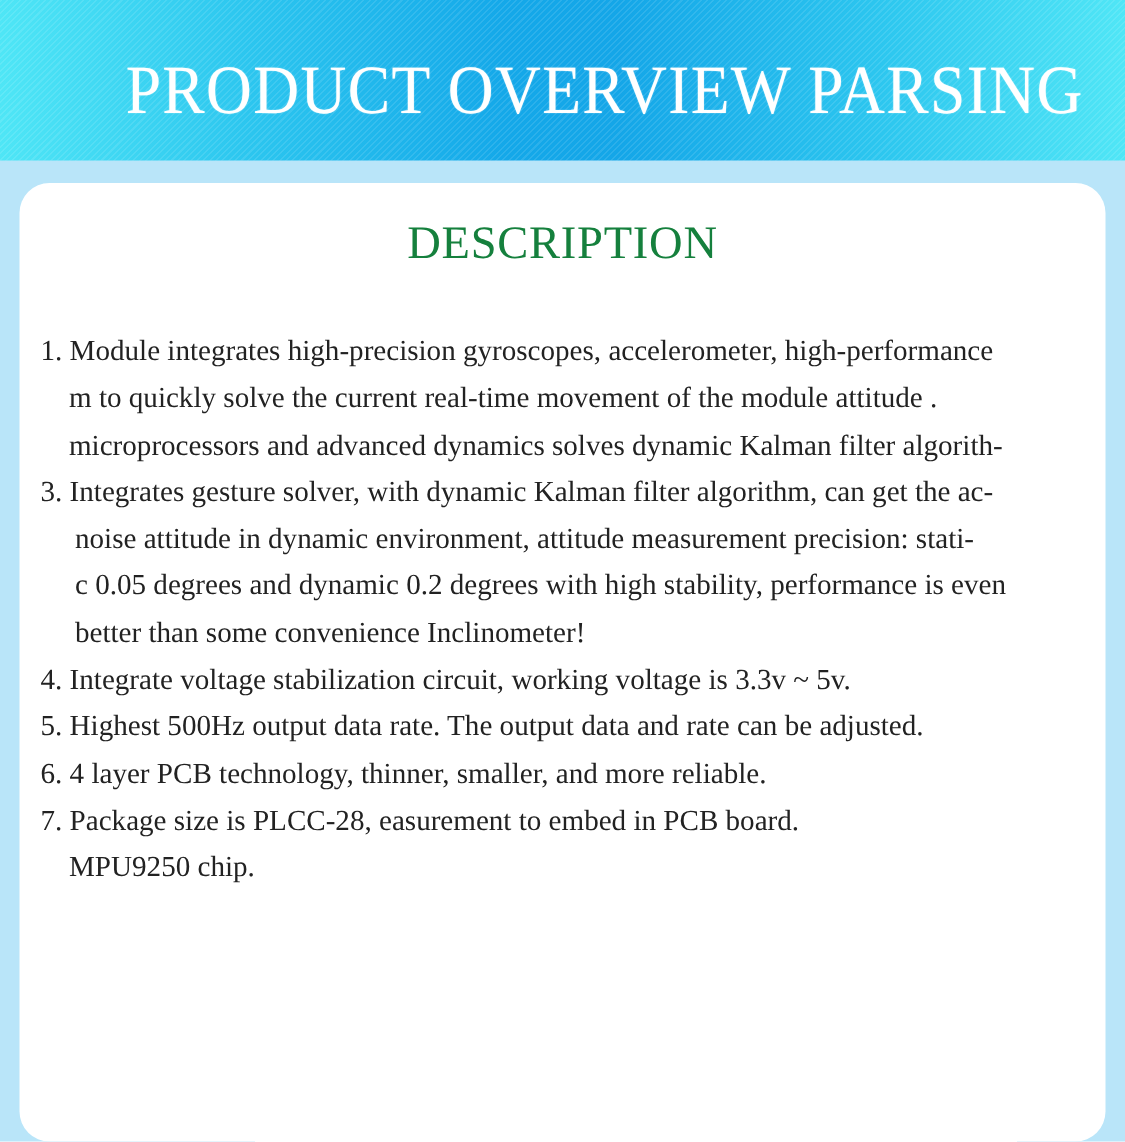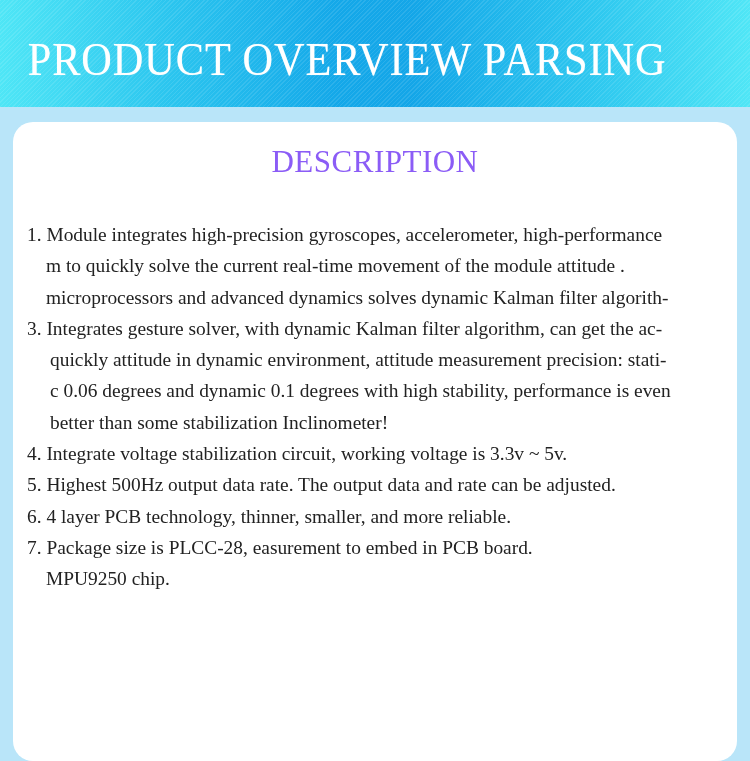--- a/index.html
+++ b/index.html
@@ -16,21 +16,21 @@
     }
     .banner {
       position: absolute;
       left: 0; top: 0;
       width: 750px; height: 107px;
       background:
         repeating-linear-gradient(135deg, rgba(255,255,255,0.10) 0px, rgba(255,255,255,0.10) 1px, rgba(255,255,255,0) 1px, rgba(255,255,255,0) 3px),
         linear-gradient(90deg, #4fe6f6 0%, #2cc6ef 22%, #14a8e9 45%, #14a6e8 55%, #2cc6ef 78%, #50e6f6 100%);
       display: flex;
       align-items: center;
-      justify-content: flex-start;
+      justify-content: flex-end;
     }
     .banner-title {
       color: #ffffff;
       font-family: "Liberation Serif", "DejaVu Serif", serif;
       font-size: 46px;
       letter-spacing: 1px;
       transform: scaleX(0.92);
       margin-top: 12px;
       white-space: nowrap;
       text-shadow: 0 0 1px rgba(255,255,255,0.6);
@@ -39,21 +39,21 @@
       position: absolute;
       left: 13px; top: 122px;
       width: 724px; height: 639px;
       background: #ffffff;
       border-radius: 20px;
     }
     .card-heading {
       position: absolute;
       left: 0; right: 0; top: 22px;
       text-align: center;
-      color: #8b5cf6;
+      color: #15803d;
       font-family: "Liberation Serif", "DejaVu Serif", serif;
       font-size: 31px;
       letter-spacing: 0.5px;
     }
     .desc-list {
       position: absolute;
       left: 14px; top: 97px;
       width: 710px;
       margin: 0; padding: 0;
       list-style: none;
@@ -81,23 +81,23 @@
   <h2 class="card-heading" style="margin:0;font-weight:normal;">DESCRIPTION</h2>
 
   <ul class="desc-list">
     <li>
       <span class="desc-line"><span>1.</span> <span>Module integrates high-precision gyroscopes, accelerometer, high-performance</span></span>
       <span class="desc-line indent">m to quickly solve the current real-time movement of the module attitude .</span>
       <span class="desc-line indent">microprocessors and advanced dynamics solves dynamic Kalman filter algorith-</span>
     </li>
     <li>
       <span class="desc-line"><span>3.</span> <span>Integrates gesture solver, with dynamic Kalman filter algorithm, can get the ac-</span></span>
-      <span class="desc-line indent2">quickly attitude in dynamic environment, attitude measurement precision: stati-</span>
-      <span class="desc-line indent2">c 0.06 degrees and dynamic 0.1 degrees with high stability, performance is even</span>
-      <span class="desc-line indent2">better than some stabilization Inclinometer!</span>
+      <span class="desc-line indent2">noise attitude in dynamic environment, attitude measurement precision: stati-</span>
+      <span class="desc-line indent2">c 0.05 degrees and dynamic 0.2 degrees with high stability, performance is even</span>
+      <span class="desc-line indent2">better than some convenience Inclinometer!</span>
     </li>
     <li>
       <span class="desc-line"><span>4.</span> <span>Integrate voltage stabilization circuit, working voltage is 3.3v ~ 5v.</span></span>
     </li>
     <li>
       <span class="desc-line"><span>5.</span> <span>Highest 500Hz output data rate. The output data and rate can be adjusted.</span></span>
     </li>
     <li>
       <span class="desc-line"><span>6.</span> <span>4 layer PCB technology, thinner, smaller, and more reliable.</span></span>
     </li>

